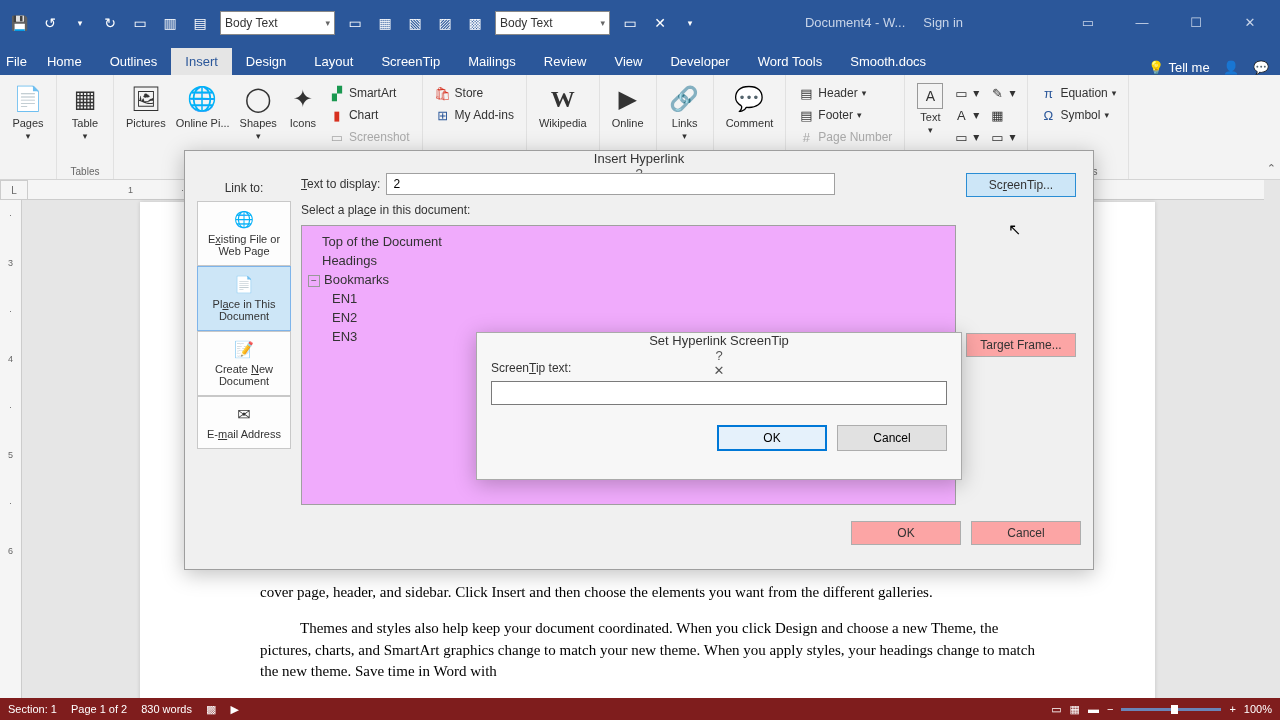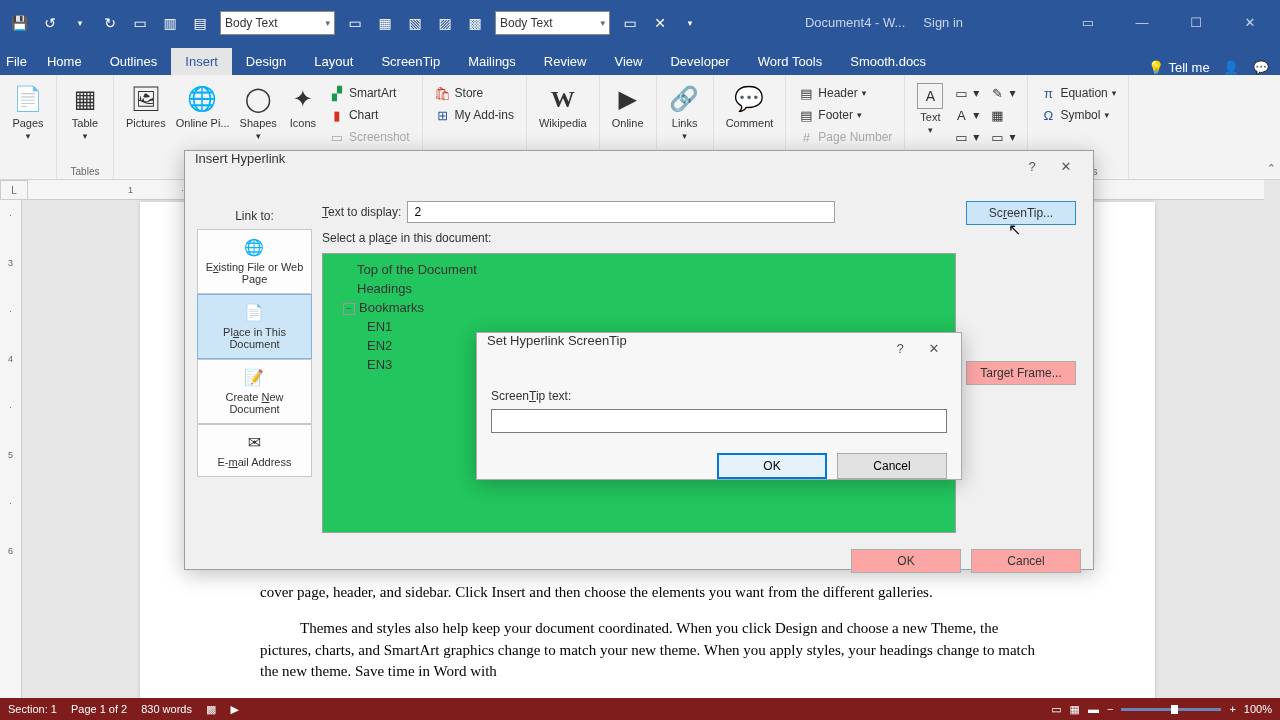--- a/index.html
+++ b/index.html
@@ -44,39 +44,39 @@
 .page p.indent { text-indent: 40px; }
 
 
 .statusbar { position: absolute; bottom: 0; left: 0; right: 0; height: 22px; background: #7f1d1d; color: #fff; font-size: 11px; display: flex; align-items: center; padding: 0 8px; gap: 14px; }
 .statusbar .right { margin-left: auto; display: flex; align-items: center; gap: 8px; }
 .zoom-slider { width: 100px; height: 3px; background: #6a85b8; position: relative; }
 .zoom-slider::after { content: ""; position: absolute; left: 50%; top: -3px; width: 7px; height: 9px; background: #fff; }
 
 
 .dialog { position: absolute; background: #f0f0f0; border: 1px solid #9e9e9e; box-shadow: 0 4px 20px rgba(0,0,0,.25); }
-.dlg-title { height: 50px; display: flex; padding: 0 10px; font-size: 13px; color: #333; }
+.dlg-title { height: 22px; display: flex; align-items: center; padding: 0 10px; font-size: 13px; color: #333; flex-direction: column; }
 .dlg-title .spacer { flex: 1; }
 .dlg-title-btn { width: 34px; height: 30px; display: flex; align-items: center; justify-content: center; font-size: 13px; color: #555; }
 
 .hyperlink-dlg { left: 184px; top: 150px; width: 910px; height: 420px; }
 .hl-body { display: flex; padding: 0 12px 12px; gap: 10px; height: calc(100% - 34px); flex-direction: column; }
 .hl-main { display: flex; gap: 10px; flex: 1; }
-.hl-linkto { width: 115px; display: flex; flex-direction: column; }
+.hl-linkto { width: 94px; display: flex; flex-direction: column; }
 .hl-linkto-label { text-align: center; font-size: 12px; color: #333; padding: 8px 0 6px; }
 .hl-tab { border: 1px solid #c8c8c8; background: #fdfdfd; padding: 8px 4px; text-align: center; font-size: 11px; color: #333; display: flex; flex-direction: column; align-items: center; gap: 4px; }
 .hl-tab.active { background: #cde6f7; border-color: #7eb4ea; }
 .hl-tab .ic { font-size: 16px; }
 .hl-center { flex: 1; display: flex; flex-direction: column; gap: 8px; }
 .hl-row { display: flex; align-items: center; gap: 6px; }
 .hl-label { font-size: 12px; color: #333; white-space: nowrap; }
 .hl-input { flex: 1; height: 22px; border: 1px solid #a0a0a0; background: #fff; padding: 2px 6px; font-size: 12px; }
 .hl-btn { width: 110px; height: 24px; border: 1px solid #adadad; background: #fca5a5; font-size: 12px; color: #333; text-align: center; line-height: 22px; }
 .hl-btn.pressed { background: #cde6f7; border-color: #2a8dd4; }
-.hl-tree { flex: 1; border: 1px solid #a0a0a0; background: #22c55e; padding: 6px 20px; font-size: 13px; color: #333; overflow: auto; }
+.hl-tree { flex: 1; border: 1px solid #a0a0a0; background: #f0abfc; padding: 6px 6px; font-size: 13px; color: #333; overflow: auto; }
 .hl-tree .node { padding: 2px 0; }
 .hl-tree .child { padding-left: 24px; }
 .hl-tree .toggle { display: inline-block; width: 12px; height: 12px; border: 1px solid #999; text-align: center; line-height: 10px; font-size: 10px; margin-right: 4px; color: #555; }
 .hl-rightcol { width: 115px; display: flex; flex-direction: column; gap: 20px; padding-top: 0; }
 .hl-footer { display: flex; justify-content: flex-end; gap: 10px; padding-top: 6px; }
 .hl-footer .hl-btn { width: 110px; }
 
 .screentip-dlg { left: 476px; top: 332px; width: 486px; height: 148px; background: #f7f7f7; border: 1px solid #aaa; }
 .st-body { padding: 6px 14px 12px; display: flex; flex-direction: column; gap: 6px; }
 .st-input { height: 24px; border: 1px solid #7a7a7a; background: #fff; }

